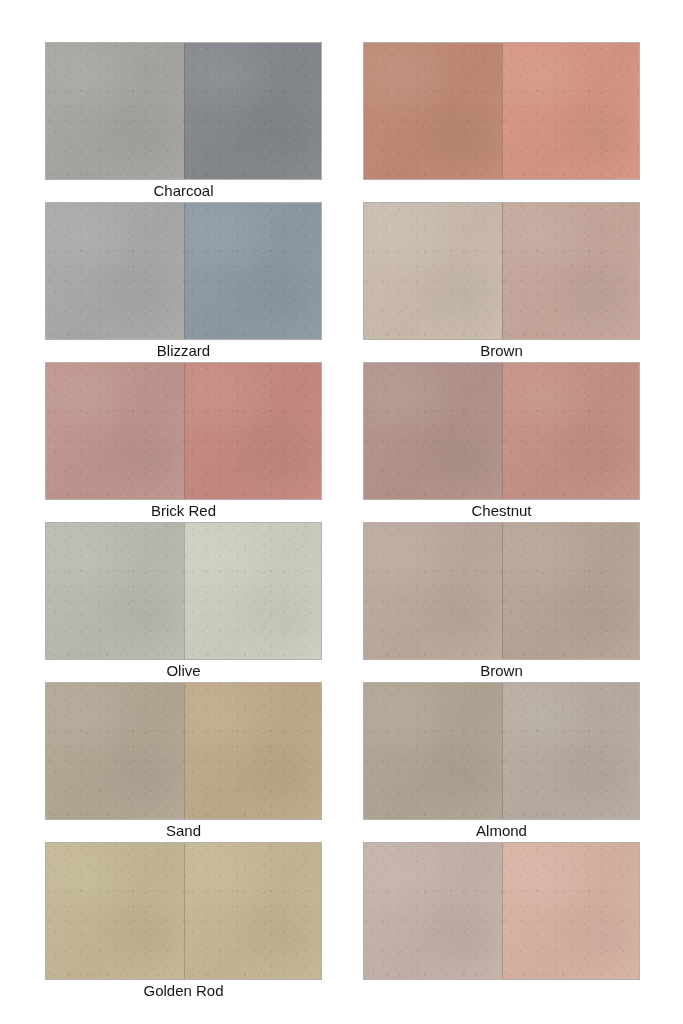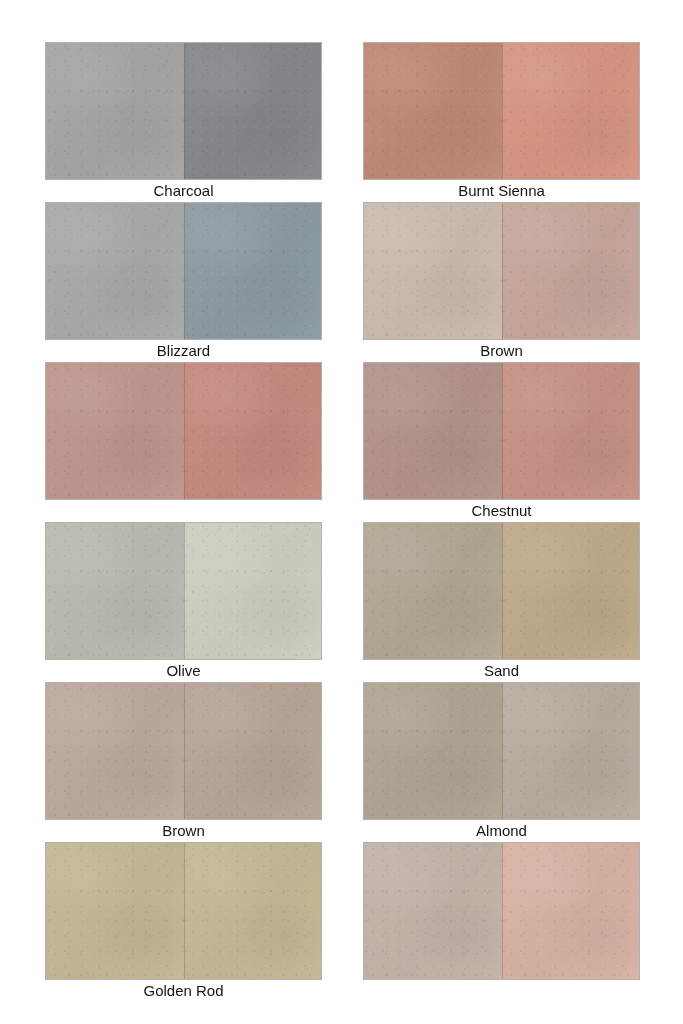--- a/index.html
+++ b/index.html
@@ -121,21 +121,20 @@
         </div>
         <div class="swatch-label">Charcoal</div>
       </div>
       <div class="grid-gutter"></div>
       <div class="swatch-cell">
         <div class="swatch-frame">
           <div class="swatch-half" style="background-color: rgb(192, 138, 118);"></div>
           <div class="swatch-half" style="background-color: rgb(215, 150, 131);"></div>
           <div class="swatch-divider"></div>
         </div>
-        <div class="swatch-label">Burnt Sienna</div>
       </div>
       <div class="swatch-cell">
         <div class="swatch-frame">
           <div class="swatch-half" style="background-color: rgb(170, 171, 168);"></div>
           <div class="swatch-half" style="background-color: rgb(141, 155, 165);"></div>
           <div class="swatch-divider"></div>
         </div>
         <div class="swatch-label">Blizzard</div>
       </div>
       <div class="grid-gutter"></div>
@@ -146,20 +145,21 @@
           <div class="swatch-divider"></div>
         </div>
         <div class="swatch-label">Brown</div>
       </div>
       <div class="swatch-cell">
         <div class="swatch-frame">
           <div class="swatch-half" style="background-color: rgb(192, 150, 143);"></div>
           <div class="swatch-half" style="background-color: rgb(198, 138, 128);"></div>
           <div class="swatch-divider"></div>
         </div>
+        <div class="swatch-label">Brick Red</div>
       </div>
       <div class="grid-gutter"></div>
       <div class="swatch-cell">
         <div class="swatch-frame">
           <div class="swatch-half" style="background-color: rgb(179, 148, 140);"></div>
           <div class="swatch-half" style="background-color: rgb(198, 146, 134);"></div>
           <div class="swatch-divider"></div>
         </div>
         <div class="swatch-label">Chestnut</div>
       </div>
@@ -167,34 +167,34 @@
         <div class="swatch-frame">
           <div class="swatch-half" style="background-color: rgb(185, 188, 176);"></div>
           <div class="swatch-half" style="background-color: rgb(204, 208, 192);"></div>
           <div class="swatch-divider"></div>
         </div>
         <div class="swatch-label">Olive</div>
       </div>
       <div class="grid-gutter"></div>
       <div class="swatch-cell">
         <div class="swatch-frame">
+          <div class="swatch-half" style="background-color: rgb(188, 170, 157);"></div>
+          <div class="swatch-half" style="background-color: rgb(183, 166, 152);"></div>
+          <div class="swatch-divider"></div>
+        </div>
+        <div class="swatch-label">Brown</div>
+      </div>
+      <div class="swatch-cell">
+        <div class="swatch-frame">
           <div class="swatch-half" style="background-color: rgb(179, 167, 149);"></div>
           <div class="swatch-half" style="background-color: rgb(192, 171, 138);"></div>
           <div class="swatch-divider"></div>
         </div>
         <div class="swatch-label">Sand</div>
       </div>
-      <div class="swatch-cell">
-        <div class="swatch-frame">
-          <div class="swatch-half" style="background-color: rgb(188, 170, 157);"></div>
-          <div class="swatch-half" style="background-color: rgb(183, 166, 152);"></div>
-          <div class="swatch-divider"></div>
-        </div>
-        <div class="swatch-label">Brown</div>
-      </div>
       <div class="grid-gutter"></div>
       <div class="swatch-cell">
         <div class="swatch-frame">
           <div class="swatch-half" style="background-color: rgb(177, 165, 149);"></div>
           <div class="swatch-half" style="background-color: rgb(184, 173, 160);"></div>
           <div class="swatch-divider"></div>
         </div>
         <div class="swatch-label">Almond</div>
       </div>
       <div class="swatch-cell">

